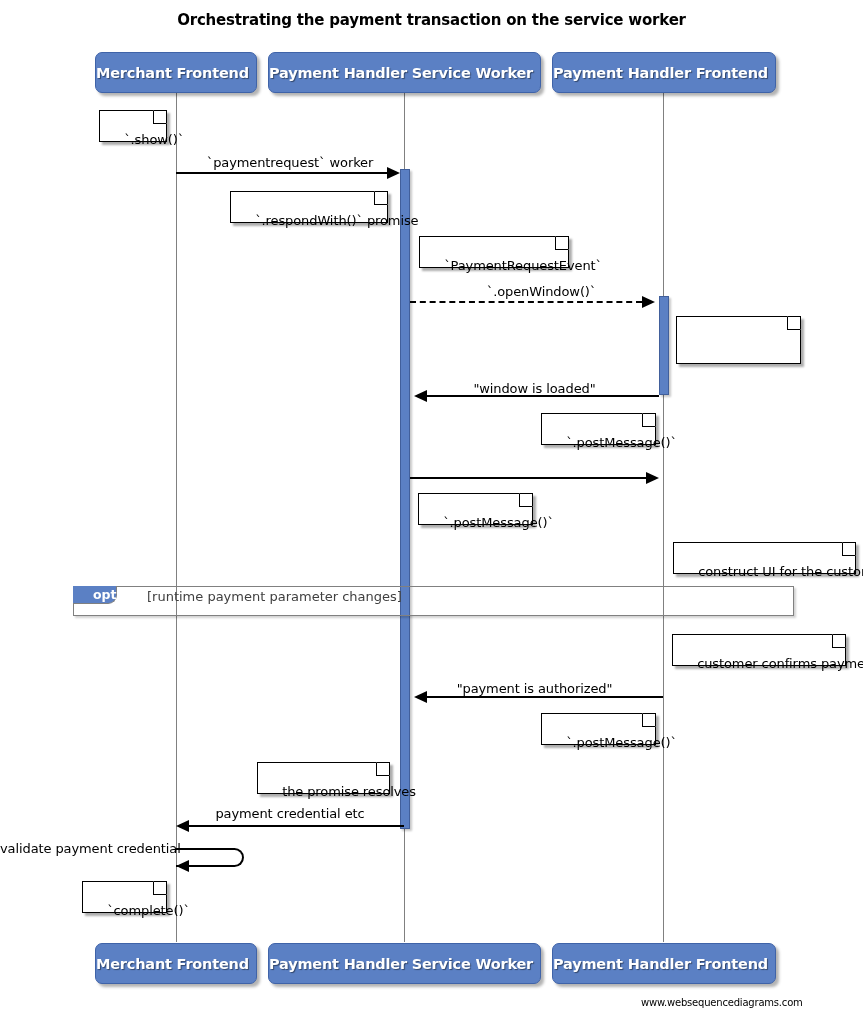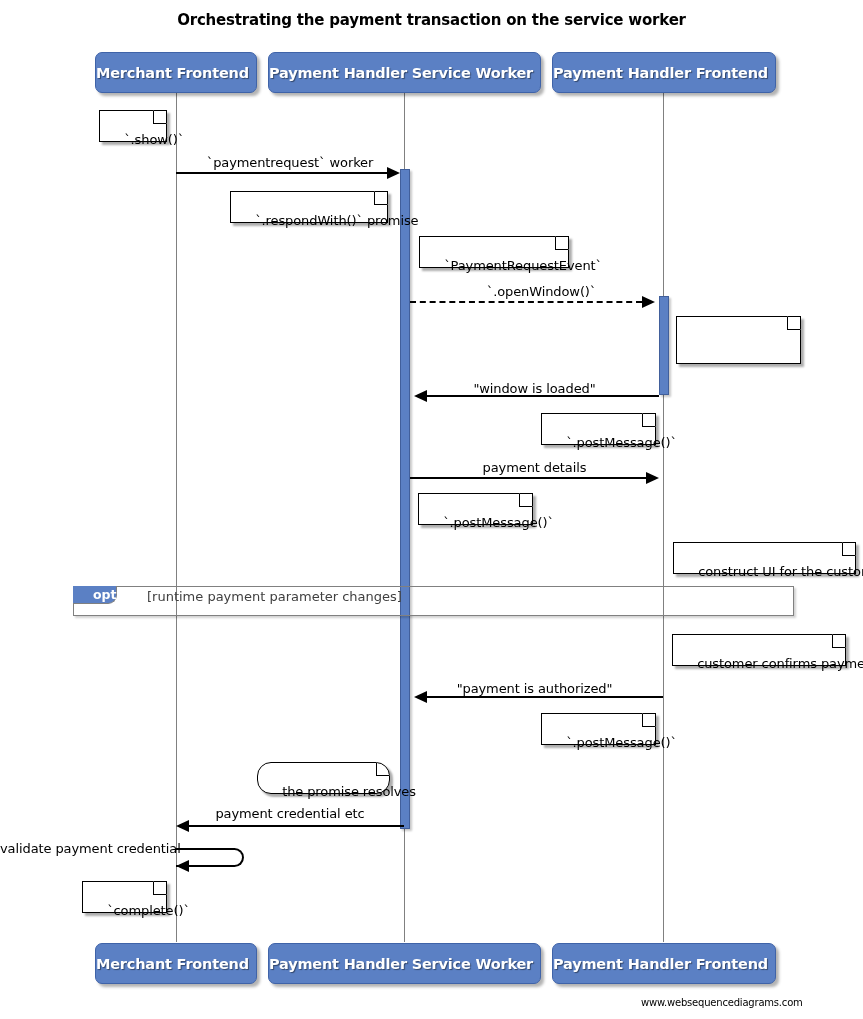--- a/index.html
+++ b/index.html
@@ -233,21 +233,20 @@
 
   <div class="msg-label center" style="left:410px; top:381px; width:249px;">"window is loaded"</div>
   <div class="msg-line" style="left:427px; top:395px; width:232px;"></div>
   <div class="arrow-head left" style="left:414px; top:390px;"></div>
 
   <div class="note" style="left:541px; top:413px; width:115px; height:32px;">
     <span>`.postMessage()`</span>
     <span class="fold"></span>
   </div>
 
-  <div class="msg-label center" style="left:410px; top:460px; width:249px;">payment details</div>
   <div class="msg-line" style="left:410px; top:477px; width:236px;"></div>
   <div class="arrow-head right" style="left:646px; top:472px;"></div>
 
   <div class="note" style="left:418px; top:493px; width:115px; height:32px;">
     <span>`.postMessage()`</span>
     <span class="fold"></span>
   </div>
 
   <div class="note" style="left:673px; top:542px; width:183px; height:32px;">
     <span>construct UI for the customer</span>
@@ -267,21 +266,21 @@
 
   <div class="msg-label center" style="left:410px; top:681px; width:249px;">"payment is authorized"</div>
   <div class="msg-line" style="left:427px; top:696px; width:236px;"></div>
   <div class="arrow-head left" style="left:414px; top:691px;"></div>
 
   <div class="note" style="left:541px; top:713px; width:115px; height:32px;">
     <span>`.postMessage()`</span>
     <span class="fold"></span>
   </div>
 
-  <div class="note" style="left:257px; top:762px; width:133px; height:32px;border-radius:14px;">
+  <div class="note" style="left:257px; top:762px; width:133px; height:32px;">
     <span>the promise resolves</span>
     <span class="fold"></span>
   </div>
 
   <div class="msg-label center" style="left:176px; top:806px; width:228px;">payment credential etc</div>
   <div class="msg-line" style="left:189px; top:825px; width:215px;"></div>
   <div class="arrow-head left" style="left:176px; top:820px;"></div>
 
   <div class="msg-label right" style="left:0px; top:841px; width:172px;">validate payment credential</div>
   <div class="self-loop" style="left:176px; top:848px; width:68px; height:19px;"></div>

